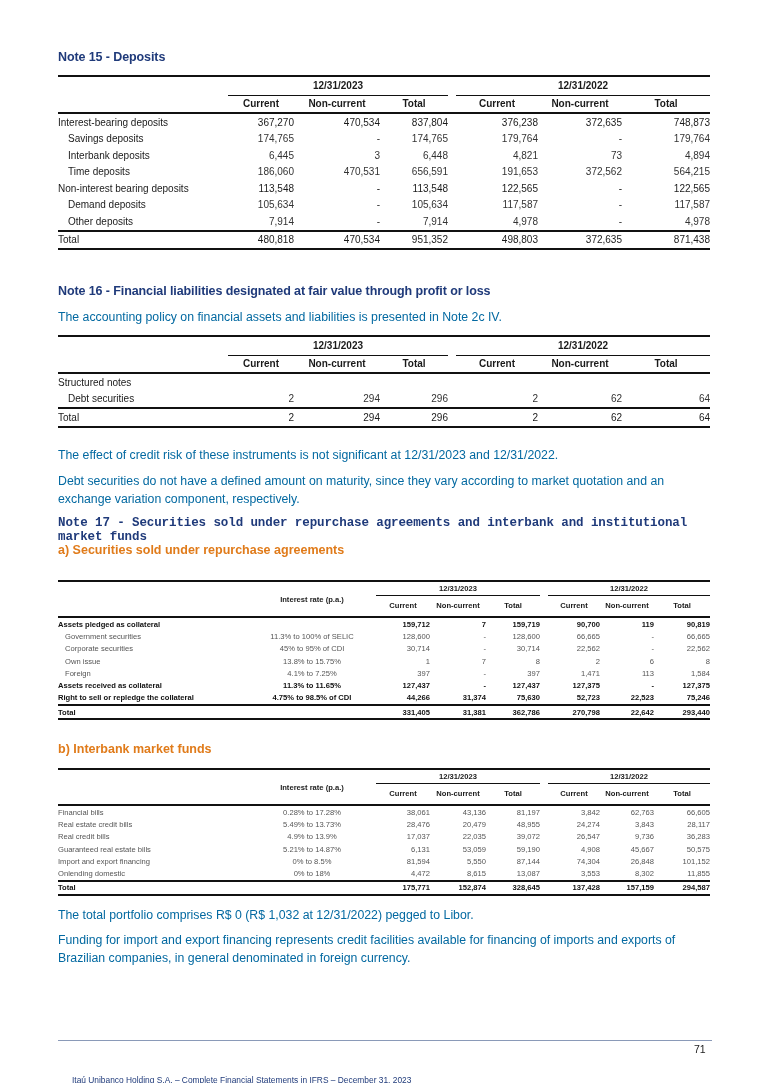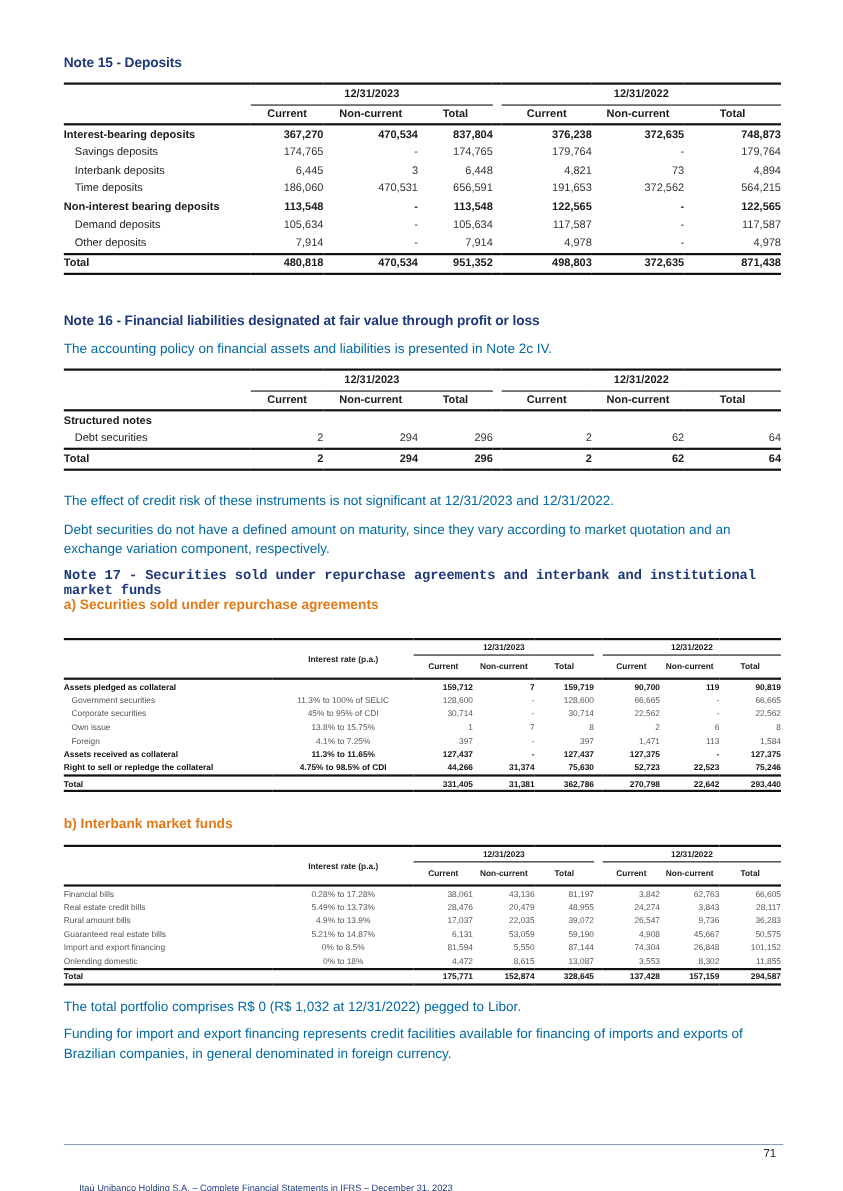--- a/index.html
+++ b/index.html
@@ -8,21 +8,21 @@
   .h-note { position: absolute; left: 0; font-size: 12.5px; font-weight: bold; color: #1f3a7a; letter-spacing: -0.1px; }
   .h-sub { position: absolute; left: 0; font-size: 12.5px; font-weight: bold; color: #e07b1a; }
   .para { position: absolute; left: 0; width: 652px; font-size: 12.3px; line-height: 18px; color: #0369a1; }
 
   table { border-collapse: collapse; position: absolute; left: 0; width: 652px; table-layout: fixed; }
   td, th { padding: 0; white-space: nowrap; }
   .t1 { font-size: 10px; }
   .t1 td { height: 16.5px; text-align: right; }
   .t1 td.lab { text-align: left; }
   .t1 td.ind { padding-left: 10px; }
-  .t1 .bold td { font-weight: bold; }
+  .t1 .bold td { font-weight: normal; }
   .t1 .plain td.num { color: #333; }
   .t1 .dash { color: #999; }
 
   .topline { border-top: 2.5px solid #111; }
   .botline td { border-bottom: 2.5px solid #111; }
   .totline td { border-top: 2px solid #111; }
   .grp { border-bottom: 1.5px solid #111; text-align: center !important; font-weight: bold; }
   .colh { border-bottom: 2px solid #111; text-align: center !important; font-weight: bold; }
   .gap { width: 8px; }
 
@@ -409,21 +409,21 @@
           <td class="rate">5.49% to 13.73%</td>
           <td class="num">28,476</td>
           <td class="num">20,479</td>
           <td class="num">48,955</td>
           <td></td>
           <td class="num">24,274</td>
           <td class="num">3,843</td>
           <td class="num">28,117</td>
         </tr>
         <tr class="plain">
-          <td class="lab">Rural amount bills</td>
+          <td class="lab">Real credit bills</td>
           <td class="rate">4.9% to 13.9%</td>
           <td class="num">17,037</td>
           <td class="num">22,035</td>
           <td class="num">39,072</td>
           <td></td>
           <td class="num">26,547</td>
           <td class="num">9,736</td>
           <td class="num">36,283</td>
         </tr>
         <tr class="plain">

